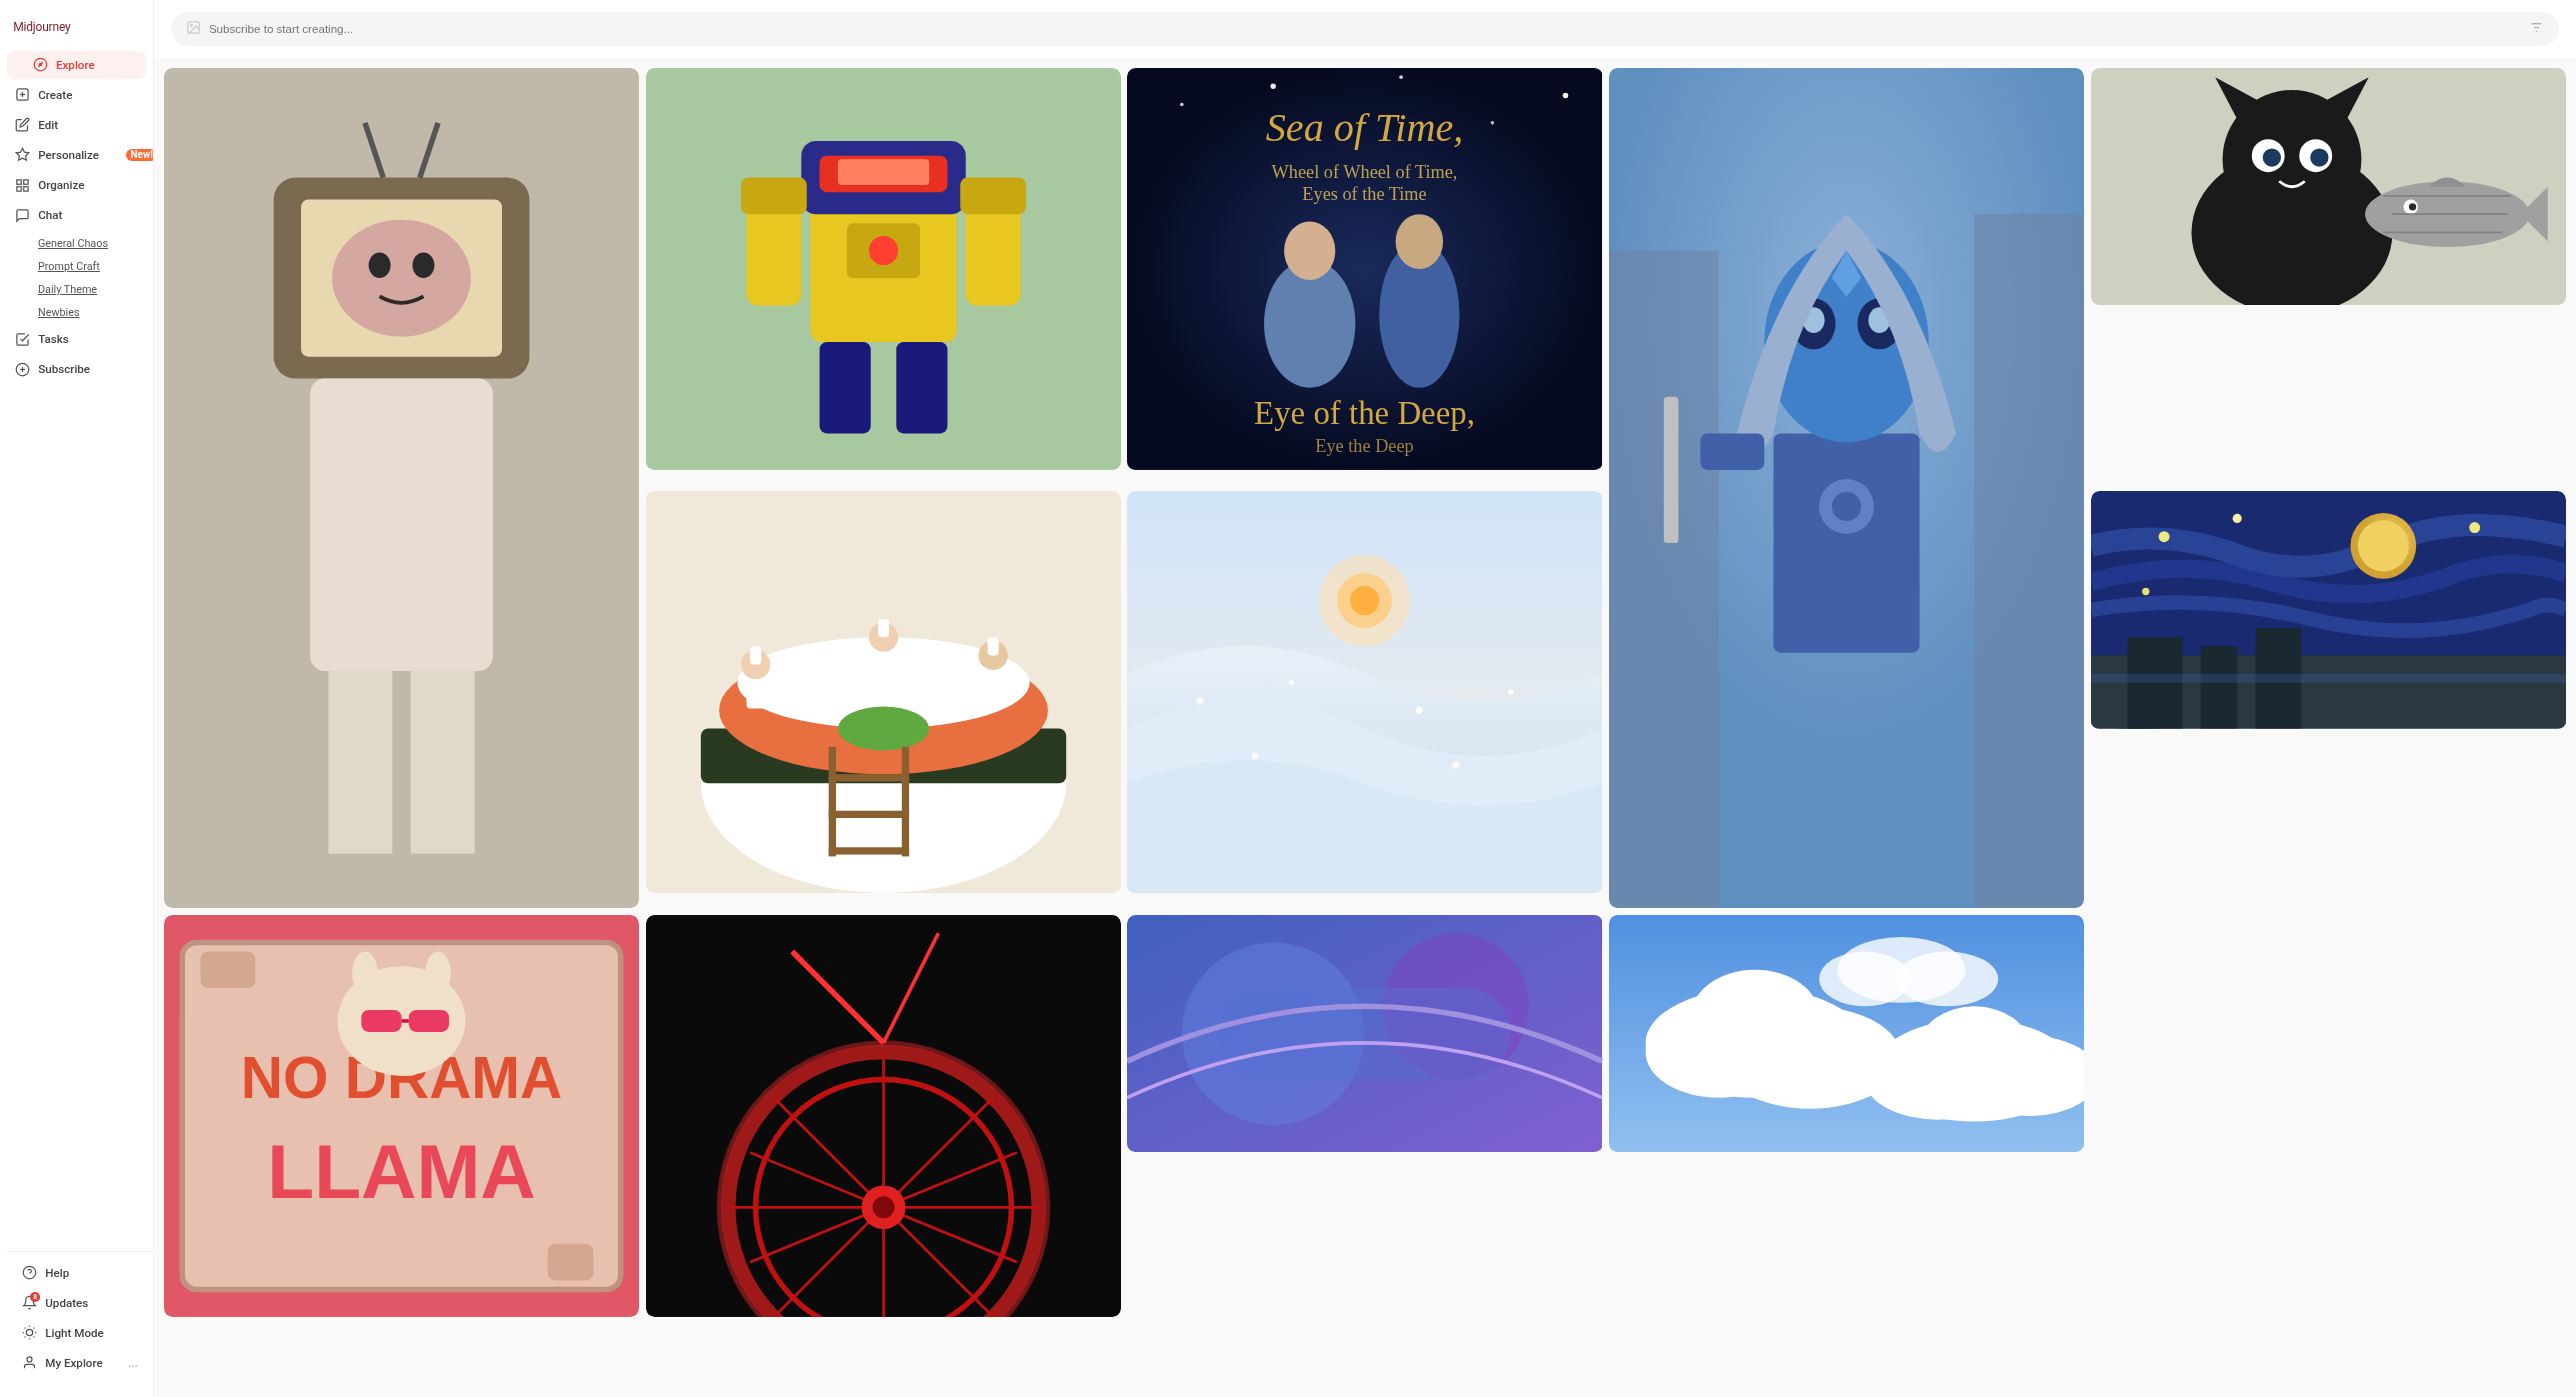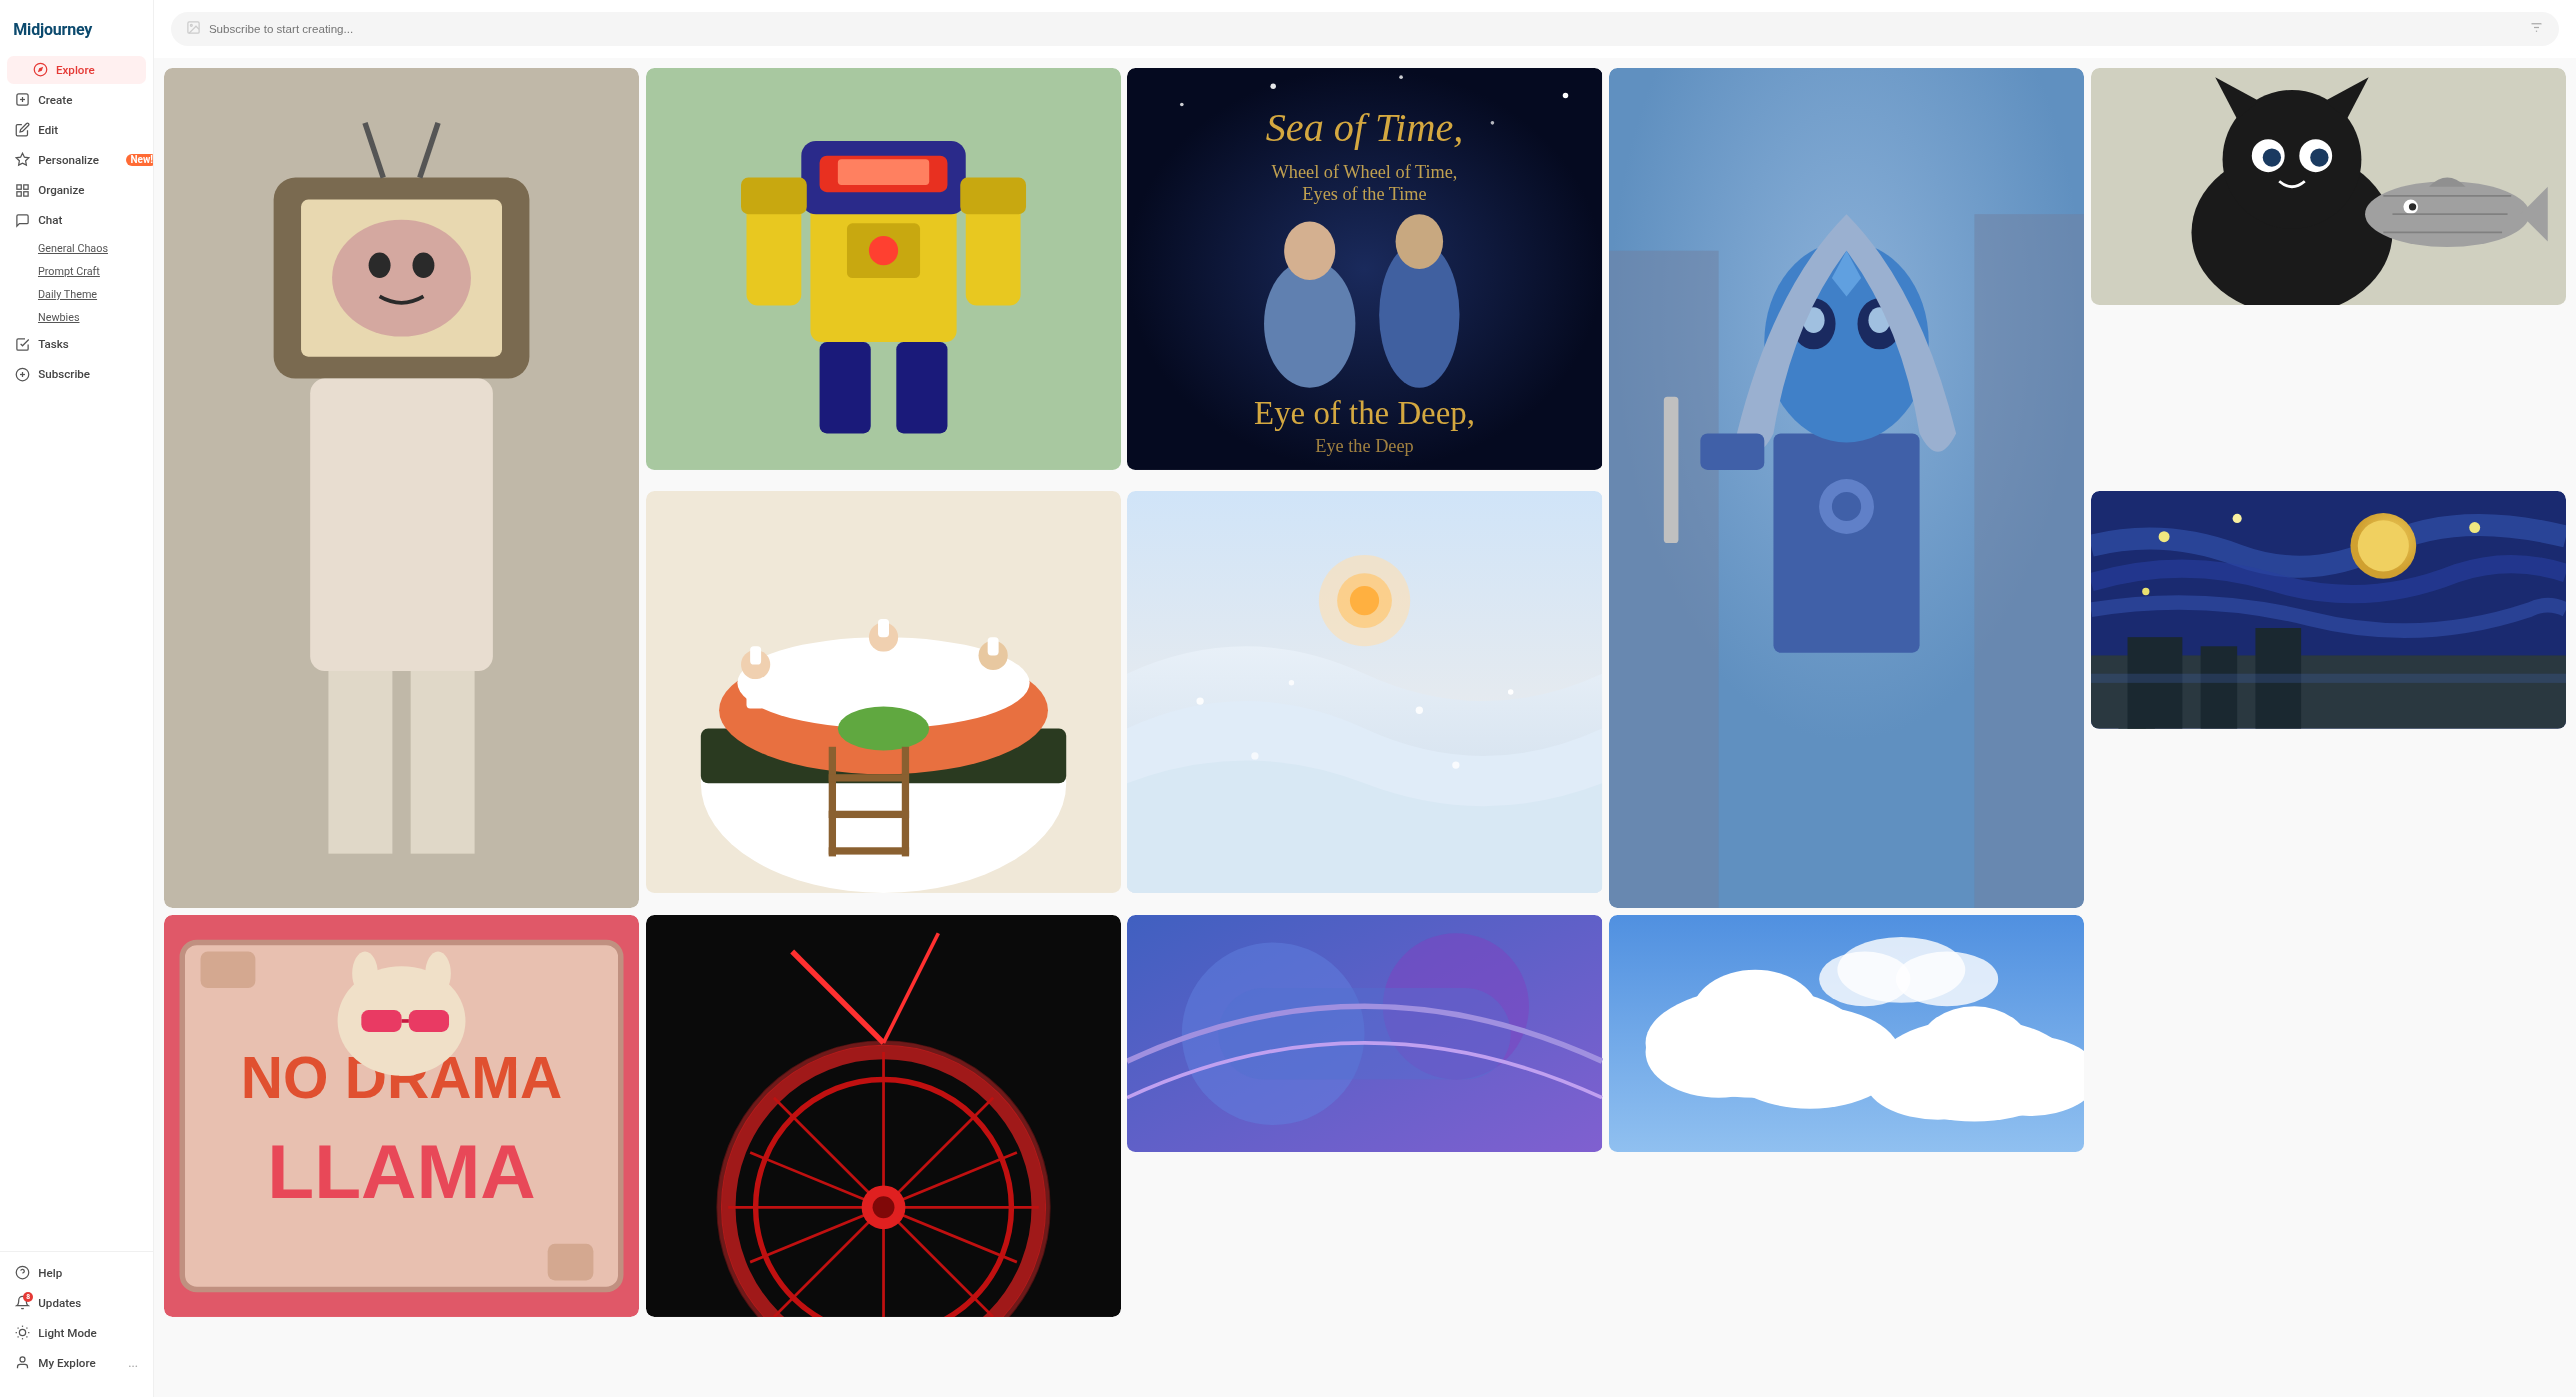--- a/index.html
+++ b/index.html
@@ -21,23 +21,23 @@
       border-right: 0.8px solid #f0f0f0;
       display: flex;
       flex-direction: column;
       padding: 13.3px 0;
       height: 100vh;
       overflow-y: auto;
     }
 
     .sidebar-logo {
       padding: 6.7px 13.3px 16.6px 13.3px;
-      font-size: 16px;
-      font-weight: 700;
-      color: #0c4a6e;
+      font-size: 12px;
+      font-weight: 400;
+      color: #7f1d1d;
       letter-spacing: -0.2px;
     }
 
     .sidebar-nav {
       flex: 1;
       display: flex;
       flex-direction: column;
       gap: 1.7px;
       padding: 0 6.7px;
     }
@@ -96,20 +96,21 @@
       text-decoration: underline;
     }
 
     .sidebar-bottom {
       padding: 6.7px 6.7px 6.7px 6.7px;
       display: flex;
       flex-direction: column;
       gap: 1.7px;
       border-top: 0.8px solid #f0f0f0;
       margin-top: 6.7px;
+      margin-left: 7px;
     }
 
     
     #main {
       flex: 1;
       display: flex;
       flex-direction: column;
       overflow: hidden;
       background: #f9f9f9;
     }

